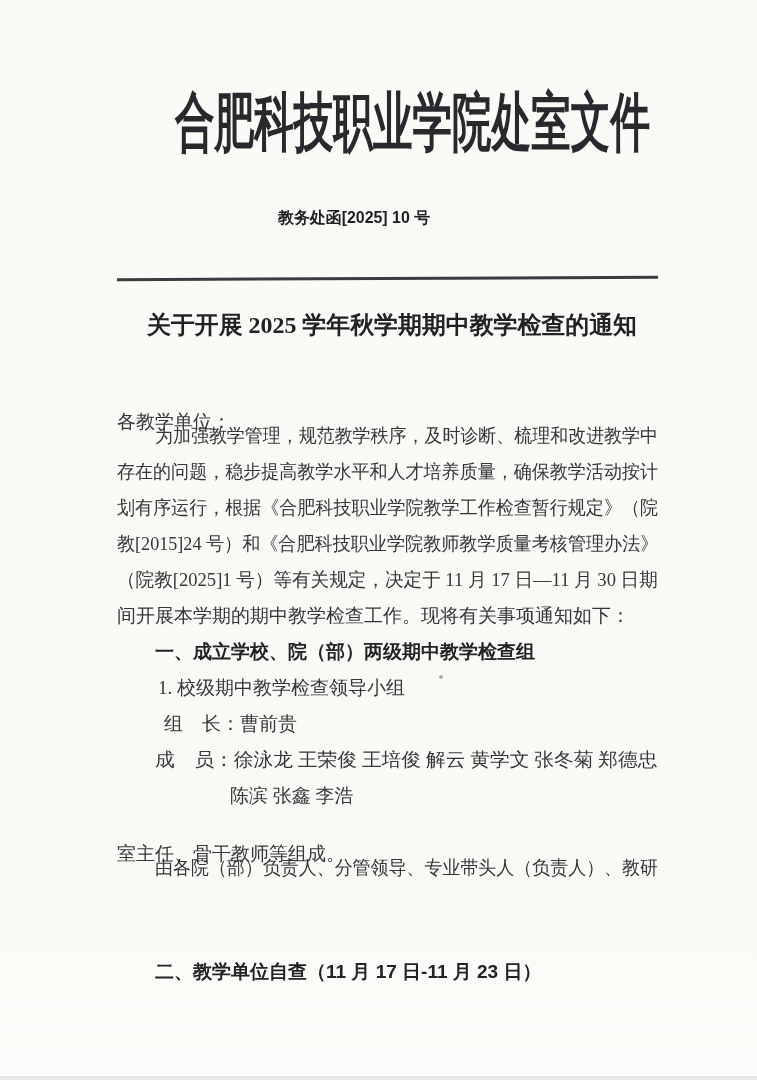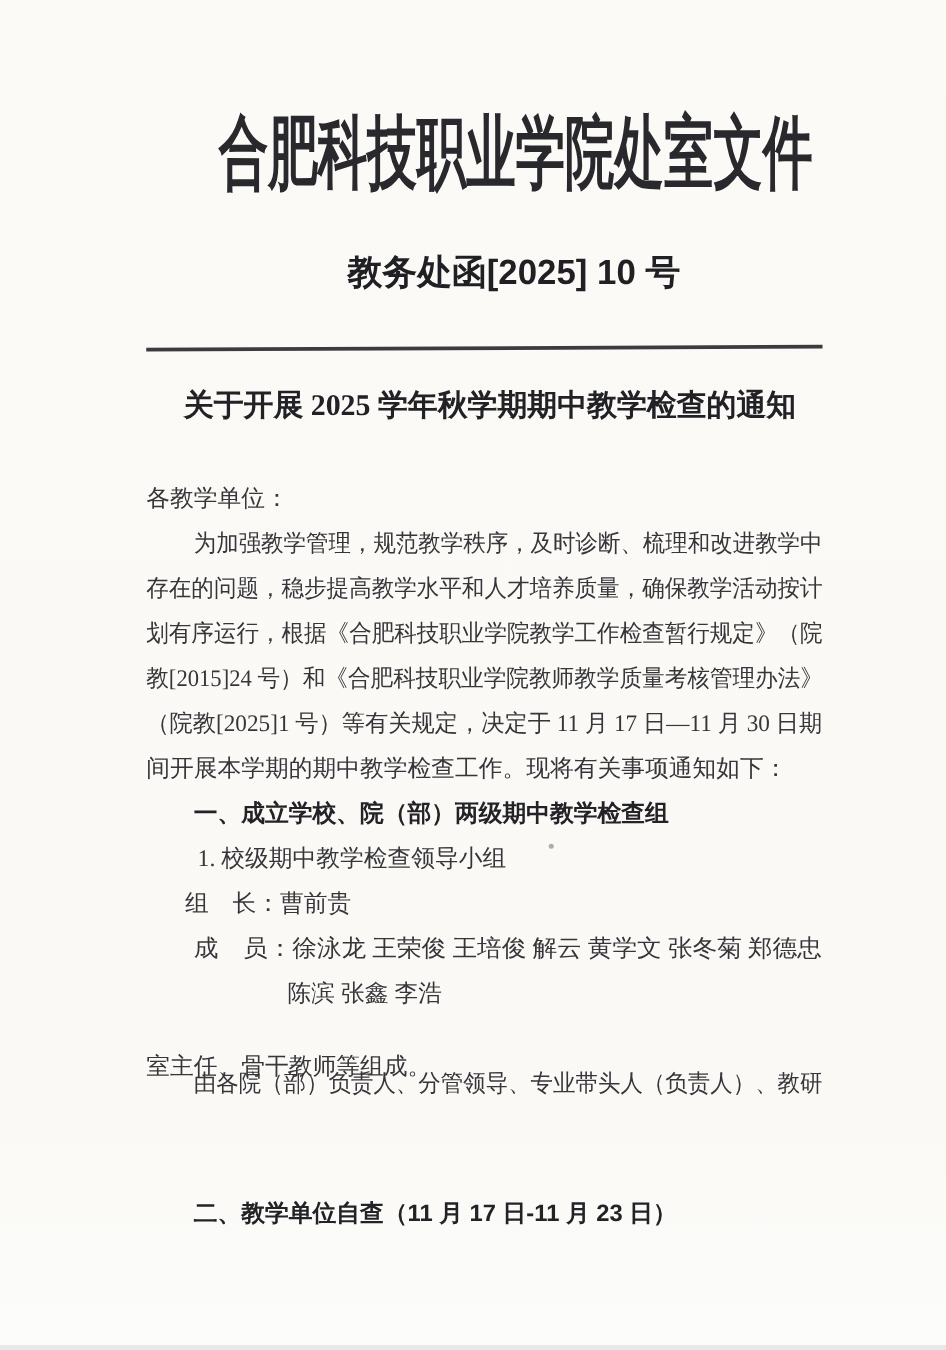--- a/index.html
+++ b/index.html
@@ -23,21 +23,21 @@
     color:#28282d;
     white-space:nowrap;
     transform-origin:left center;
     letter-spacing:0px;
   }
   
   .doc-number{
     position:absolute;
     top:204px;left:278px;
     height:28px;line-height:28px;
-    font-size:28px;font-weight:700;
+    font-size:16px;font-weight:700;
     font-family:"Liberation Sans","DejaVu Sans",sans-serif;
     color:#1f1f24;
     white-space:nowrap;
     transform-origin:left center;
   }
   
   .rule{
     position:absolute;
     top:277px;left:117px;
     width:541px;height:2.6px;
@@ -80,30 +80,30 @@
 <div class="page">
 
   <div class="org-title" style="transform: scaleX(0.61849);">合肥科技职业学院处室文件</div>
 
   <div class="doc-number" style="transform: scaleX(0.994764);">教务处函[2025] 10 号</div>
 
   <div class="rule"></div>
 
   <div class="notice-title" style="transform: scaleX(0.995935);">关于开展 2025 学年秋学期期中教学检查的通知</div>
 
-  <div class="line" style="top:382px;left:117px;">各教学单位：</div>
+  <div class="line" style="top:404px;left:117px;">各教学单位：</div>
   <div class="line" style="top: 418px; left: 155px; transform: scaleX(0.945489);">为加强教学管理，规范教学秩序，及时诊断、梳理和改进教学中</div>
   <div class="line" style="top: 454px; left: 117px; transform: scaleX(0.949123);">存在的问题，稳步提高教学水平和人才培养质量，确保教学活动按计</div>
   <div class="line" style="top: 490px; left: 117px; transform: scaleX(0.949123);">划有序运行，根据《合肥科技职业学院教学工作检查暂行规定》（院</div>
   <div class="line" style="top: 526px; left: 117px; transform: scaleX(0.952465);">教[2015]24 号）和《合肥科技职业学院教师教学质量考核管理办法》</div>
   <div class="line" style="top: 562px; left: 117px; transform: scaleX(0.9783);">（院教[2025]1 号）等有关规定，决定于 11 月 17 日—11 月 30 日期</div>
   <div class="line" style="top:598px;left:117px;">间开展本学期的期中教学检查工作。现将有关事项通知如下：</div>
   <div class="line bold-sans" style="top:634px;left:155px;">一、成立学校、院（部）两级期中教学检查组</div>
   <div class="line" style="top:670px;left:158px;">1. 校级期中教学检查领导小组</div>
-  <div class="line" style="top:706px;left:148px;">组　长：曹前贵</div>
+  <div class="line" style="top:706px;left:164px;">组　长：曹前贵</div>
   <div class="line" style="top: 742px; left: 155px; transform: scaleX(1.03711);">成　员：徐泳龙 王荣俊 王培俊 解云 黄学文 张冬菊 郑德忠</div>
   <div class="line" style="top:778px;left:230px;">陈滨 张鑫 李浩</div>
   <div class="line" style="top: 850px; left: 155px; transform: scaleX(0.945489);">由各院（部）负责人、分管领导、专业带头人（负责人）、教研</div>
   <div class="line" style="top:836px;left:117px;">室主任、骨干教师等组成。</div>
   <div class="line bold-sans" style="top:922px;left:155px;margin-top:32px;">二、教学单位自查（11 月 17 日-11 月 23 日）</div>
 
   <div class="speck" style="top:675px;left:439px;"></div>
 
 </div>
 

